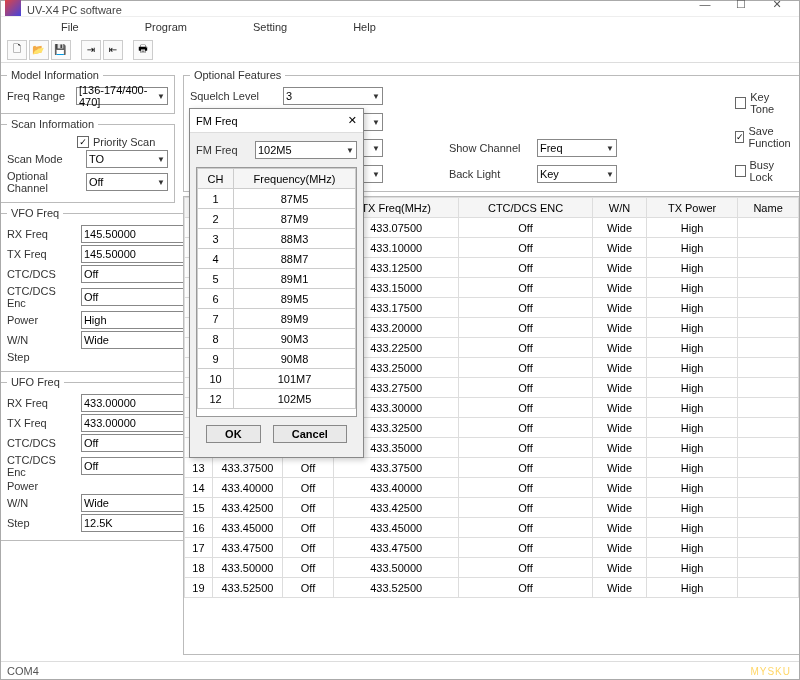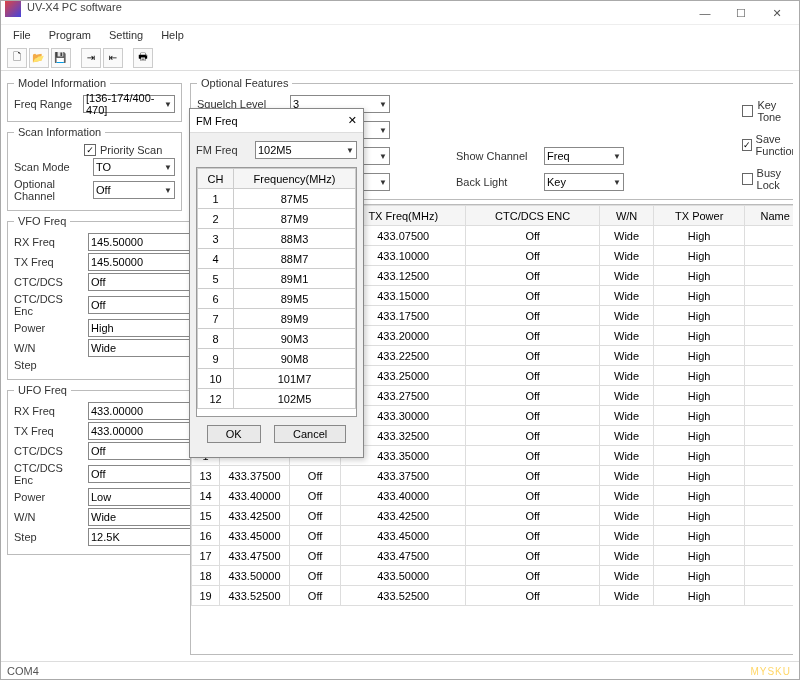--- a/index.html
+++ b/index.html
@@ -1,27 +1,27 @@
 <!DOCTYPE html>
 <html><head>
 <meta charset="utf-8">
 <style>
 * { box-sizing: border-box; font-family: "Segoe UI", Tahoma, sans-serif; font-size: 11px; }
 body { margin: 0; background: #fff; }
 .window { width: 800px; height: 680px; border: 1px solid #aaa; display: flex; flex-direction: column; position: relative; }
-.titlebar { height: 24px; display: flex; align-items: flex-start; padding: 0 4px; border-bottom: 1px solid #eee; }
+.titlebar { height: 16px; display: flex; align-items: flex-end; padding: 0 4px; border-bottom: 1px solid #eee; }
 .titlebar .icon { width: 16px; height: 16px; margin-right: 6px; background: linear-gradient(135deg,#d44,#44d); }
 .titlebar .title { flex: 1; color: #444; }
 .winbtn { width: 36px; height: 24px; display: flex; align-items: center; justify-content: center; color: #555; }
 .menubar { height: 20px; display: flex; align-items: center; padding: 0 4px; gap: 2px; }
-.menubar span { padding: 2px 8px; color: #333; }
+.menubar span { padding: 2px 8px; color: #333; margin-left: 48px; }
 .toolbar { height: 26px; display: flex; align-items: center; padding: 2px 6px; gap: 2px; border-bottom: 1px solid #ddd; }
 .tbtn { width: 20px; height: 20px; border: 1px solid #ccc; display: flex; align-items: center; justify-content: center; font-size: 10px; background: #fafafa; }
 .tsep { width: 6px; }
-.content { flex: 1; padding: 6px; display: flex; flex-direction: column; gap: 4px; overflow: hidden; position: relative; }
+.content { flex: 1; padding: 6px; display: flex; flex-direction: column; gap: 4px; overflow: hidden; position: relative; align-items: center; }
 fieldset { border: 1px solid #bbb; padding: 4px 6px 6px 6px; margin: 0; }
 legend { font-size: 11px; color: #333; padding: 0 4px; }
 .row { display: flex; align-items: center; gap: 4px; margin: 2px 0; }
 .lbl { color: #333; }
 .sel, .inp { border: 1px solid #888; background: #fff; height: 18px; padding: 0 2px; }
 .sel { display: flex; align-items: center; justify-content: space-between; }
 .sel .arr { font-size: 8px; color: #333; }
 .cb { width: 12px; height: 12px; border: 1px solid #666; display: inline-flex; align-items: center; justify-content: center; font-size: 9px; background: #fff; }
 .left-col { width: 175px; display: flex; flex-direction: column; gap: 4px; }
 .right-area { flex: 1; display: flex; flex-direction: column; gap: 4px; }
@@ -31,21 +31,21 @@
 th, td { border: 1px solid #ddd; padding: 2px 4px; text-align: center; height: 20px; background: #fff; }
 th { background: #f5f5f5; font-weight: normal; }
 .status { height: 18px; border-top: 1px solid #ddd; padding: 0 6px; display: flex; align-items: center; color: #555; }
 .dialog { position: absolute; left: 188px; top: 107px; width: 175px; background: #f0f0f0; border: 1px solid #888; box-shadow: 2px 2px 6px rgba(0,0,0,0.2); z-index: 10; }
 .dlg-title { height: 24px; display: flex; align-items: center; padding: 0 6px; background: #fff; border-bottom: 1px solid #ddd; }
 .dlg-title span:first-child { flex: 1; }
 .dlg-body { padding: 6px; }
 .dlg-tbl { margin-top: 8px; height: 250px; overflow: auto; background: #fff; border: 1px solid #999; }
 .dlg-tbl table th, .dlg-tbl table td { border: 1px solid #ccc; }
 .dlg-btns { display: flex; justify-content: space-around; padding: 8px 4px; }
-.btn { border: 1px solid #888; background: #e9e9e9; padding: 2px 18px; }
+.btn { border: 1px solid #888; background: #e9e9e9; padding: 2px 18px; font-weight: bold; }
 .watermark { position: absolute; right: 8px; bottom: 2px; color: #fb0; font-size: 10px; letter-spacing: 1px; opacity: .6; }
 </style>
 </head>
 <body>
 
 <div class="window">
   <div class="titlebar">
     <div class="icon"></div>
     <div class="title">UV-X4 PC software</div>
     <div class="winbtn">—</div>
@@ -168,24 +168,20 @@
             </div>
           <div class="row">
               <span class="lbl" style="width:70px">CTC/DCS Enc</span>
               <div class="sel" style="flex:1">
                 <span>Off</span>
                 <span class="arr">▼</span>
               </div>
             </div>
           <div class="row">
               <span class="lbl" style="width:70px">Power</span>
-              <div class="sel" style="flex:1">
-                <span>Low</span>
-                <span class="arr">▼</span>
-              </div>
             </div>
           <div class="row">
               <span class="lbl" style="width:70px">W/N</span>
               <div class="sel" style="flex:1">
                 <span>Wide</span>
                 <span class="arr">▼</span>
               </div>
             </div>
           <div class="row">
               <span class="lbl" style="width:70px">Step</span>

